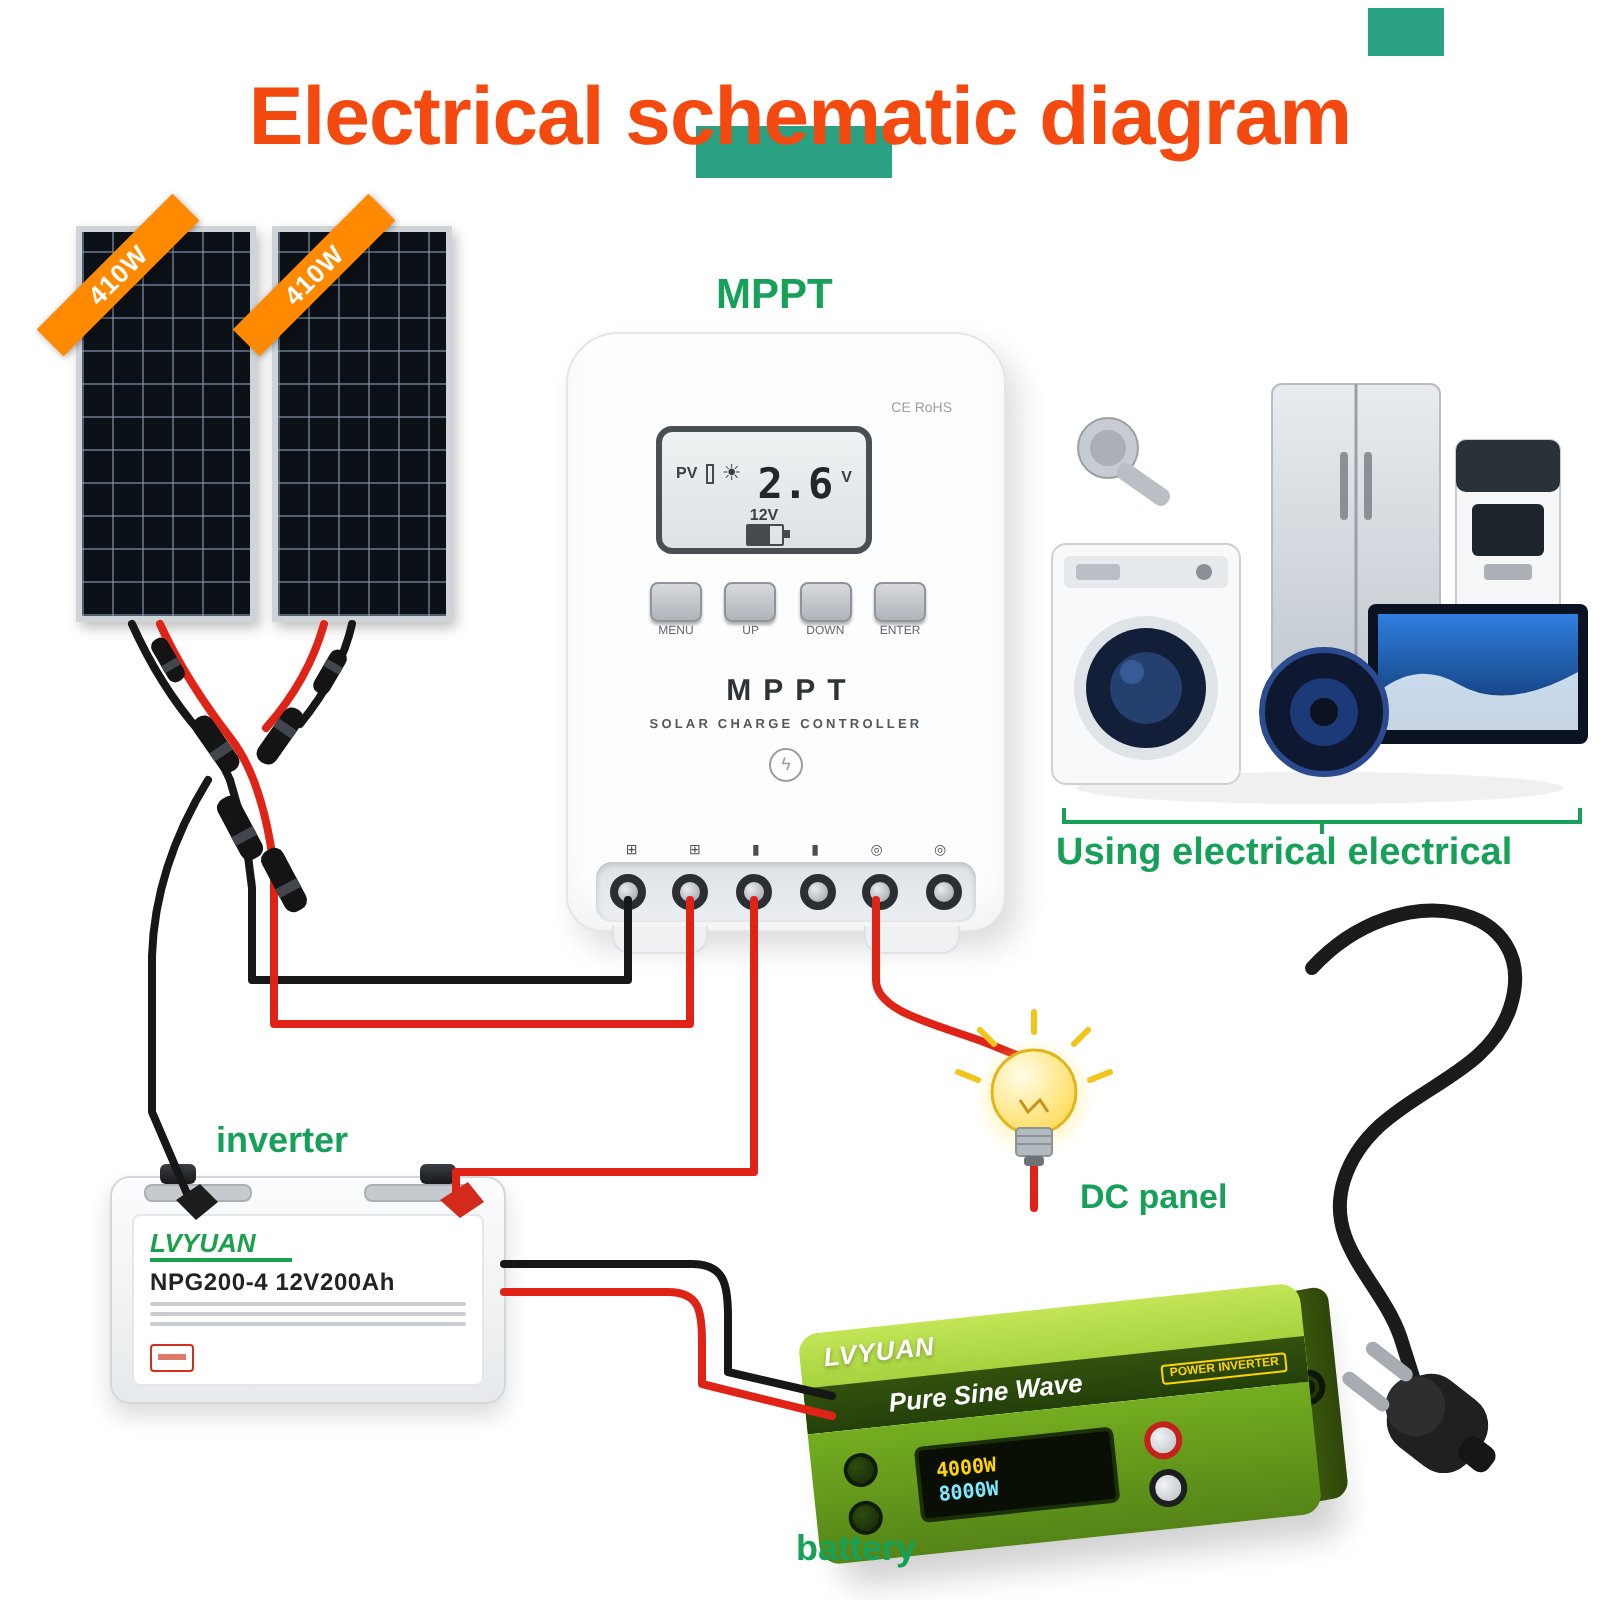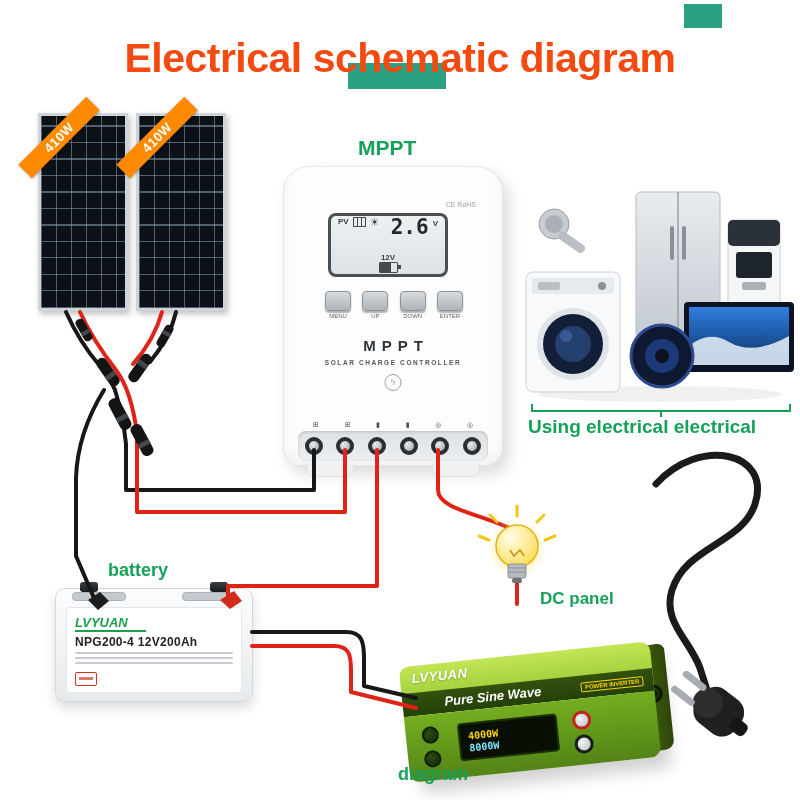--- a/index.html
+++ b/index.html
@@ -31,23 +31,23 @@
   .panel1{left:38px;} .panel2{left:136px;}
   .pv-ribbon{position:absolute;top:12px;left:-30px;width:96px;transform:rotate(-45deg);
          background:#ff8a00;color:#fff;font-size:13px;font-weight:800;text-align:center;
          line-height:19px;letter-spacing:.5px;box-shadow:0 1px 3px rgba(0,0,0,.35);}
 
   
   .controller{position:absolute;left:283px;top:166px;width:218px;height:298px;z-index:2;
          background:#fdfdfd;border:1px solid #e3e5e7;border-radius:26px 26px 18px 18px;
          box-shadow:6px 8px 16px rgba(0,0,0,.14), inset 0 -10px 14px rgba(0,0,0,.04);}
   .ctrl-cert{position:absolute;top:34px;right:26px;font-size:7px;color:#9aa0a5;}
-  .ctrl-lcd{position:absolute;top:46px;left:44px;width:120px;height:64px;box-sizing:border-box;
+  .ctrl-lcd{position:absolute;top:46px;left:44px;width:108px;height:64px;box-sizing:border-box;
          background:linear-gradient(#eef1f2,#dde2e5);border:3px solid #4a4f54;border-radius:8px;
-         padding:1px 7px;display:flex;flex-direction:column;}
+         padding:16px 7px;display:flex;flex-direction:column;}
   .lcd-row1{display:flex;align-items:flex-start;gap:4px;}
   .lcd-pv{font-size:8px;font-weight:700;color:#3a3f44;}
   .lcd-panel{width:13px;height:10px;border:1px solid #454a4f;box-sizing:border-box;
          background:repeating-linear-gradient(90deg,transparent 0 3px,#454a4f 3px 4px);}
   .lcd-sun{font-size:11px;color:#3a3f44;line-height:10px;}
   .lcd-spacer{flex:1;}
   .lcd-value{font-size:21px;font-weight:700;color:#23272b;line-height:1;
          font-family:"DejaVu Sans Mono",monospace;}
   .lcd-unit{font-size:8px;font-weight:700;color:#3a3f44;margin-top:2px;}
   .lcd-row2{margin-top:auto;display:flex;justify-content:space-between;align-items:center;flex-direction:column;}
@@ -260,21 +260,21 @@
       <path d="M165 160 q20 -16 40 -4 q24 14 60 -6 v29 h-100 z" fill="#e8f2fa" opacity=".85"></path>
     </g>
     <g>
       <circle cx="138" cy="170" r="31" fill="#0e1830" stroke="#2b4a8f" stroke-width="3"></circle>
       <circle cx="138" cy="170" r="17" fill="#1d3a78"></circle>
       <circle cx="138" cy="170" r="7" fill="#0a1120"></circle>
     </g>
   </svg>
 
   <div class="glabel appl-label">Using electrical electrical</div>
-  <div class="glabel bat-label-txt">battery</div>
+  <div class="glabel bat-label-txt">inverter</div>
 
   <div class="battery">
     <div class="bat-terminal bt1"></div>
     <div class="bat-terminal bt2"></div>
     <div class="bat-handle bh1"></div>
     <div class="bat-handle bh2"></div>
     <div class="bat-labelplate">
       <span class="bat-brand">LVYUAN</span>
       <div class="bat-model">NPG200-4 12V200Ah</div>
       <div class="bat-fine">
@@ -304,21 +304,21 @@
       <span class="inv-knob k2"></span>
       <div class="inv-display">
         <span class="inv-p1">4000W</span>
         <span class="inv-p2">8000W</span>
       </div>
       <span class="inv-post post-red"></span>
       <span class="inv-post post-black"></span>
     </div>
   </div>
 
-  <div class="glabel inv-label">diagram</div>
+  <div class="glabel inv-label">battery</div>
 
   <svg class="overlay" width="800" height="800" viewBox="0 0 800 800">
     <defs>
       <radialGradient id="glowG">
         <stop offset="0" stop-color="#ffe76a" stop-opacity=".9"></stop>
         <stop offset="1" stop-color="#ffe76a" stop-opacity="0"></stop>
       </radialGradient>
       <radialGradient id="bulbG" cx=".35" cy=".3" r=".9">
         <stop offset="0" stop-color="#fffde8"></stop>
         <stop offset="1" stop-color="#ffd53e"></stop>

